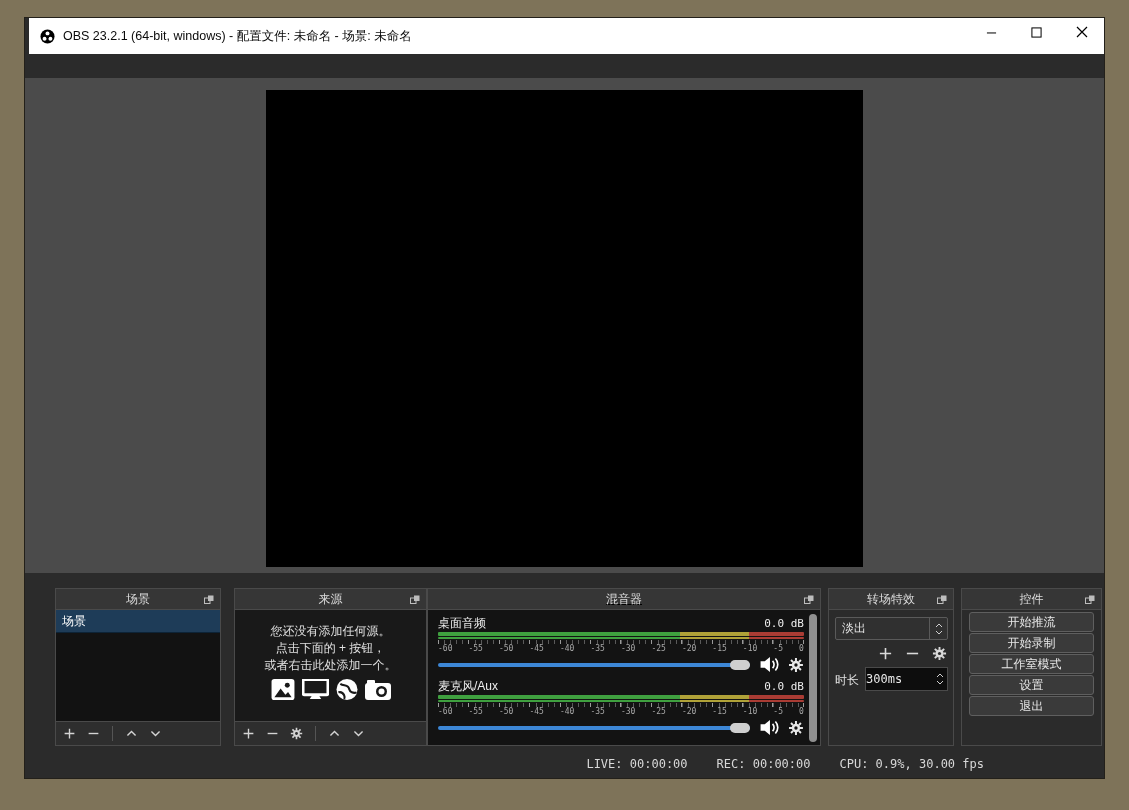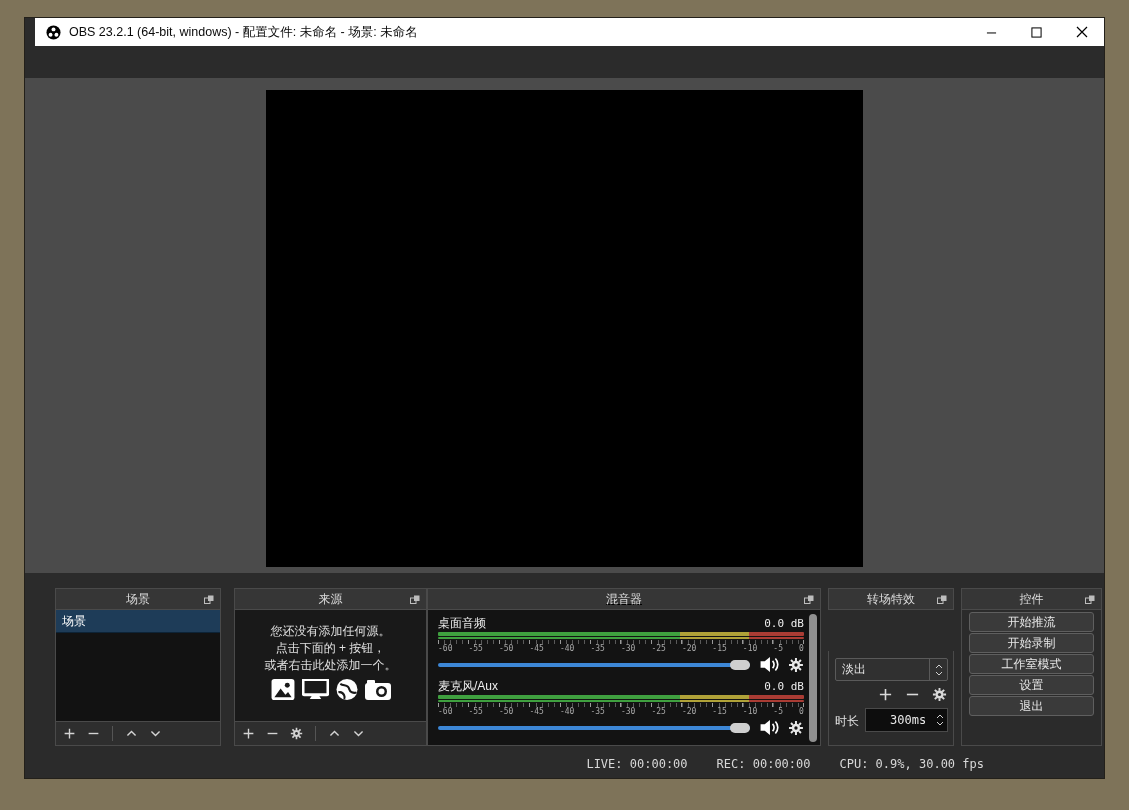--- a/index.html
+++ b/index.html
@@ -7,21 +7,21 @@
   body {
     font-family: "Liberation Sans", "DejaVu Sans", sans-serif;
     background:#7e7359; position:relative; overflow:hidden;
   }
   .mono { font-family:"DejaVu Sans Mono", monospace; }
 
   .window { position:absolute; left:25px; top:18px; width:1079px; height:760px;
             background:#2b2b2b; box-shadow:0 0 0 1px #23201a; }
 
   
-  .titlebar { position:absolute; left:10px; top:0; right:0; height:28px; background:#ffffff;
+  .titlebar { position:absolute; left:4px; top:0; right:0; height:36px; background:#ffffff;
               display:flex; align-items:center; }
   .titlebar .logo { margin-left:11px; width:15px; height:15px; flex:0 0 auto; }
   .titlebar .title { margin-left:8px; font-size:12.5px; color:#0a0a0a; white-space:nowrap; }
   .wincontrols { position:absolute; right:0; top:0; height:28px; display:flex; }
   .wbtn { width:45px; height:28px; display:flex; align-items:center; justify-content:center; cursor:default; }
 
   
   .menubar { position:absolute; left:0; top:28px; right:0; height:32px; background:#383838;
              display:flex; align-items:center; padding-left:10px; }
   .menuitem { font-size:12.5px; color:#e6e6e6; padding:0 11px; line-height:32px; }
@@ -35,21 +35,21 @@
 
   .panel { position:absolute; top:15px; height:158px; display:flex; flex-direction:column; }
   .phead { height:22px; background:#363636; border:1px solid #4a4a4a; color:#dcdcdc;
            font-size:12px; display:flex; align-items:center; justify-content:center; position:relative; }
   .phead .float { position:absolute; right:6px; top:6px; width:10px; height:10px; }
   .pbody { flex:1; border:1px solid #4a4a4a; border-top:none; position:relative; }
 
   .p-scenes   { left:2px;   width:194px;padding-left:28px; }
   .p-sources  { left:209px; width:193px; }
   .p-mixer    { left:402px; width:394px;text-decoration:underline; }
-  .p-trans    { left:803px; width:126px;gap:41px; }
+  .p-trans    { left:803px; width:126px; }
   .p-controls { left:936px; width:141px; }
 
   
   .p-scenes .pbody { background:#121212; }
   .scene-item { height:23px; line-height:23px; background:#1e3c58; color:#fff;
                 font-size:12px; padding-left:6px; border-bottom:1px solid #0d2336; }
   .ptoolbar { position:absolute; left:0; right:0; bottom:0; height:24px; background:#2e2e2e;
               border-top:1px solid #4a4a4a; display:flex; align-items:center; padding:0 7px; gap:11px;
               color:#d4d4d4; }
   .ptoolbar .sep { width:1px; height:15px; background:#555; margin:0 1px; }
@@ -89,21 +89,21 @@
   .dropdown { position:absolute; left:6px; right:5px; top:7px; height:23px; background:#303030;
               border:1px solid #5a5a5a; border-radius:2px; display:flex; }
   .dd-text { flex:1; font-size:12px; color:#e4e4e4; line-height:21px; padding-left:6px; }
   .dd-spin { width:18px; border-left:1px solid #5a5a5a; display:flex; flex-direction:column;
              align-items:center; justify-content:center; gap:2px; }
   .pmg-row { position:absolute; right:6px; top:36px; display:flex; align-items:center; gap:12px; color:#dadada; }
   .pmg-row .tico { width:15px; height:15px; }
   .dur-label { position:absolute; left:6px; top:58px; height:24px; line-height:24px; font-size:12px; color:#e0e0e0; }
   .dur-input { position:absolute; left:36px; right:5px; top:57px; height:24px; background:#0d0d0d;
                border:1px solid #4a4a4a; display:flex; }
-  .dur-text { flex:1; font-size:12px; color:#e8e8e8; line-height:22px; padding-left:24px;
+  .dur-text { flex:1; font-size:12px; color:#e8e8e8; line-height:22px; padding-left:0;
               font-family:"DejaVu Sans Mono",monospace; }
   .dur-spin { width:14px; display:flex; flex-direction:column; align-items:center; justify-content:center; gap:2px; }
 
   
   .p-controls .pbody { background:#2b2b2b; padding:2px 7px; }
   .cbtn { width:100%; height:20px; margin-bottom:1px; background:#3a3a3a; border:1px solid #5f5f5f;
           border-radius:3px; color:#e8e8e8; font-size:12px; display:flex; align-items:center; justify-content:center; }
 
   
   .statusbar { position:absolute; left:0; right:0; bottom:4px; height:20px; display:flex;

